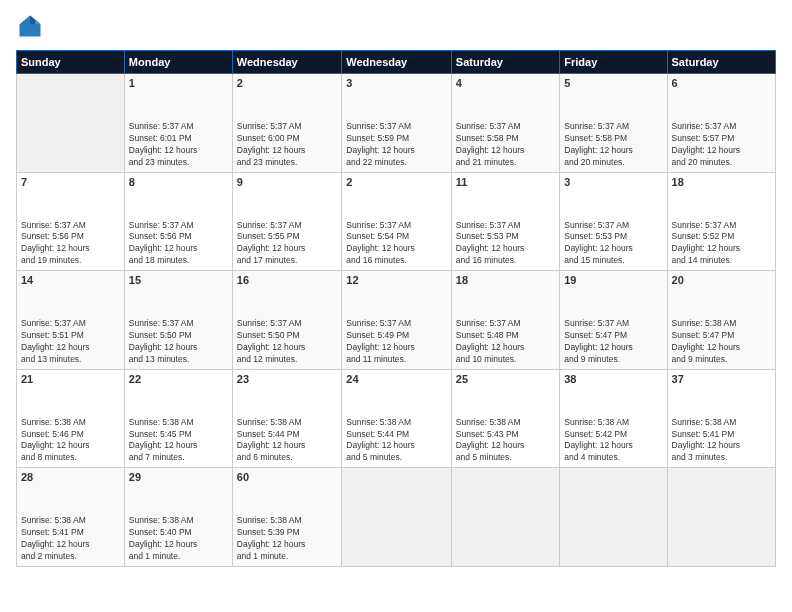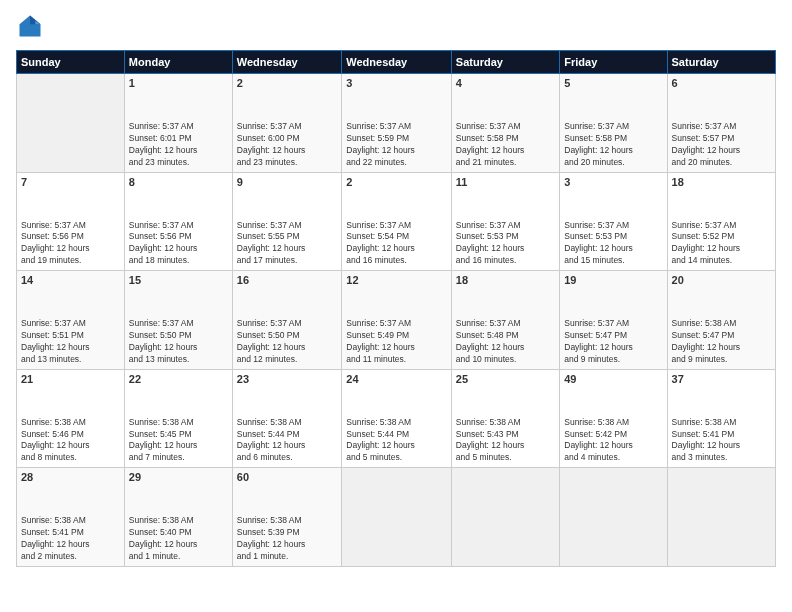--- a/index.html
+++ b/index.html
@@ -312,21 +312,21 @@
 and 5 minutes.</div>
           </td>
           <td>
             <div class="day-number">25</div>
             <div class="day-info" style="white-space: pre-line;">Sunrise: 5:38 AM
 Sunset: 5:43 PM
 Daylight: 12 hours
 and 5 minutes.</div>
           </td>
           <td>
-            <div class="day-number">49</div>
+            <div class="day-number">38</div>
             <div class="day-info" style="white-space: pre-line;">Sunrise: 5:38 AM
 Sunset: 5:42 PM
 Daylight: 12 hours
 and 4 minutes.</div>
           </td>
           <td>
             <div class="day-number">37</div>
             <div class="day-info" style="white-space: pre-line;">Sunrise: 5:38 AM
 Sunset: 5:41 PM
 Daylight: 12 hours

